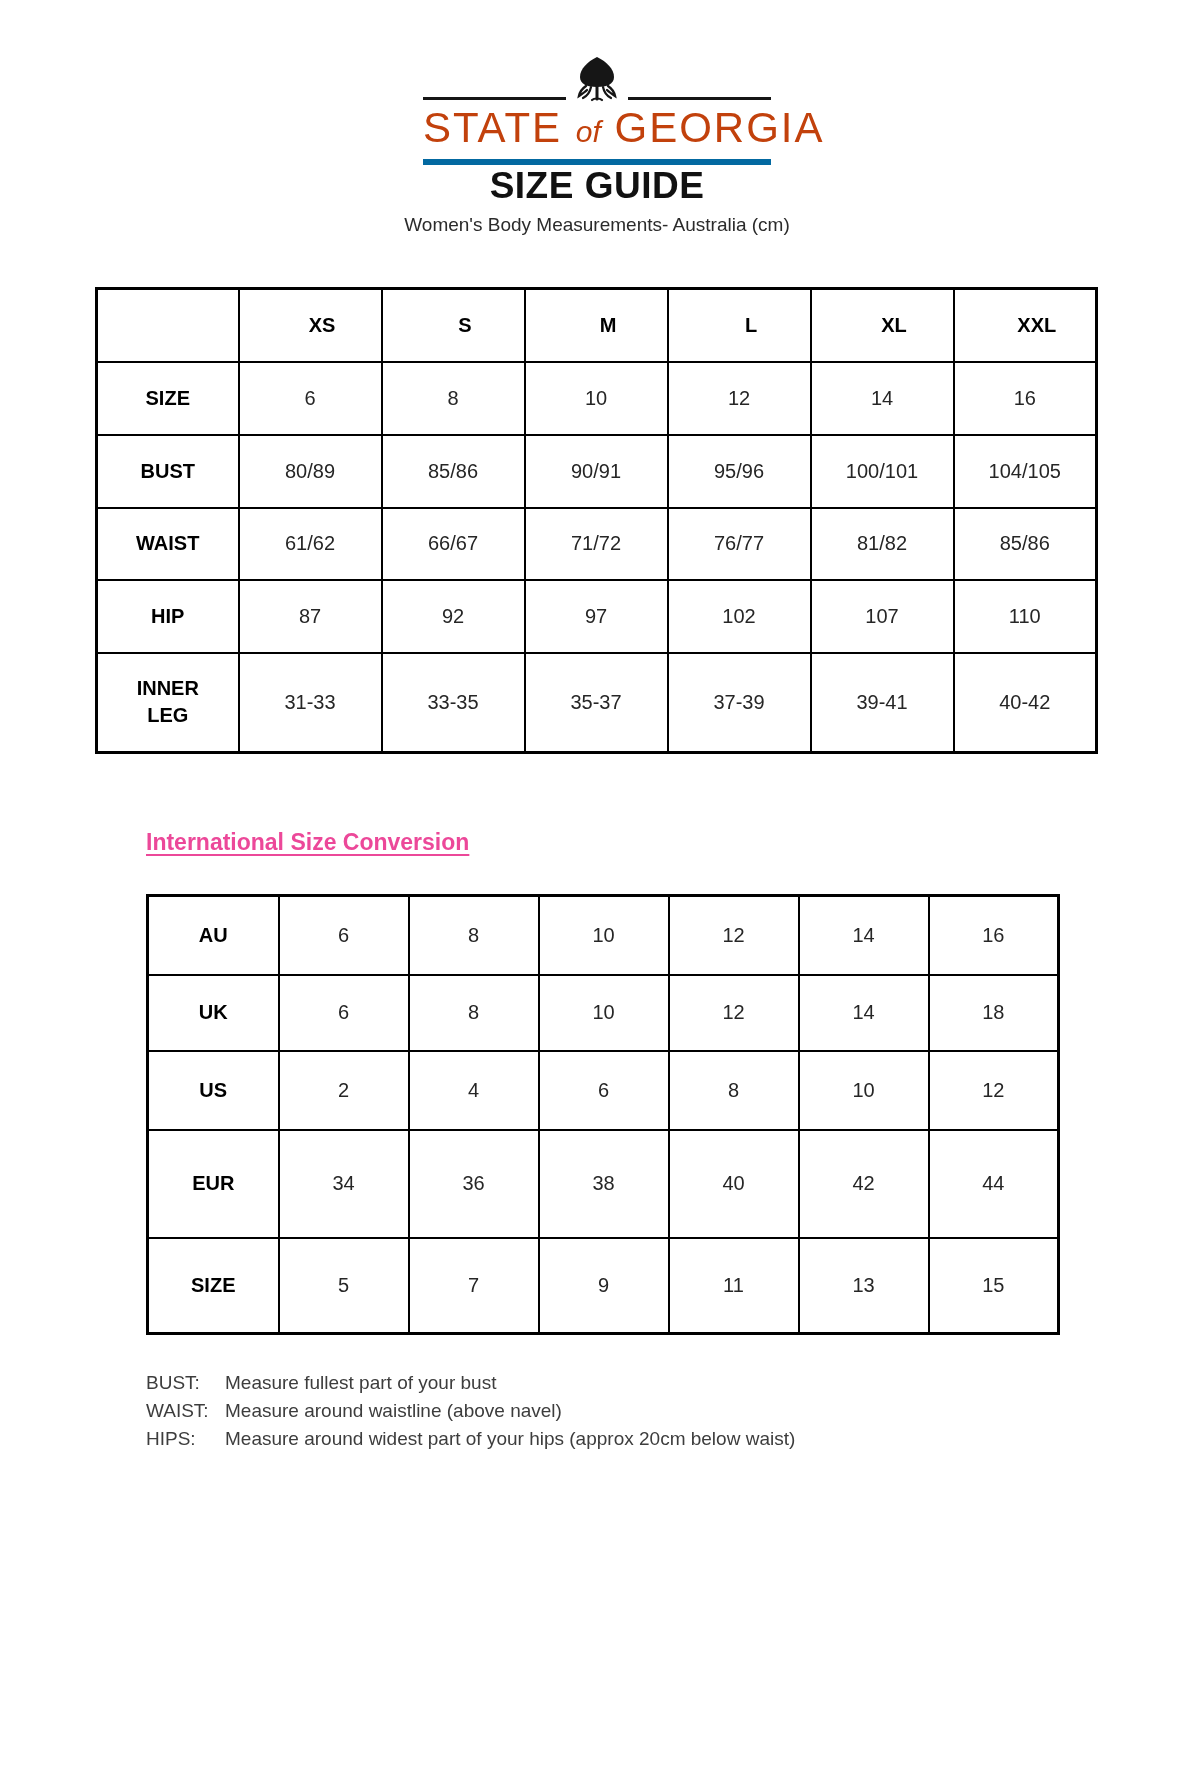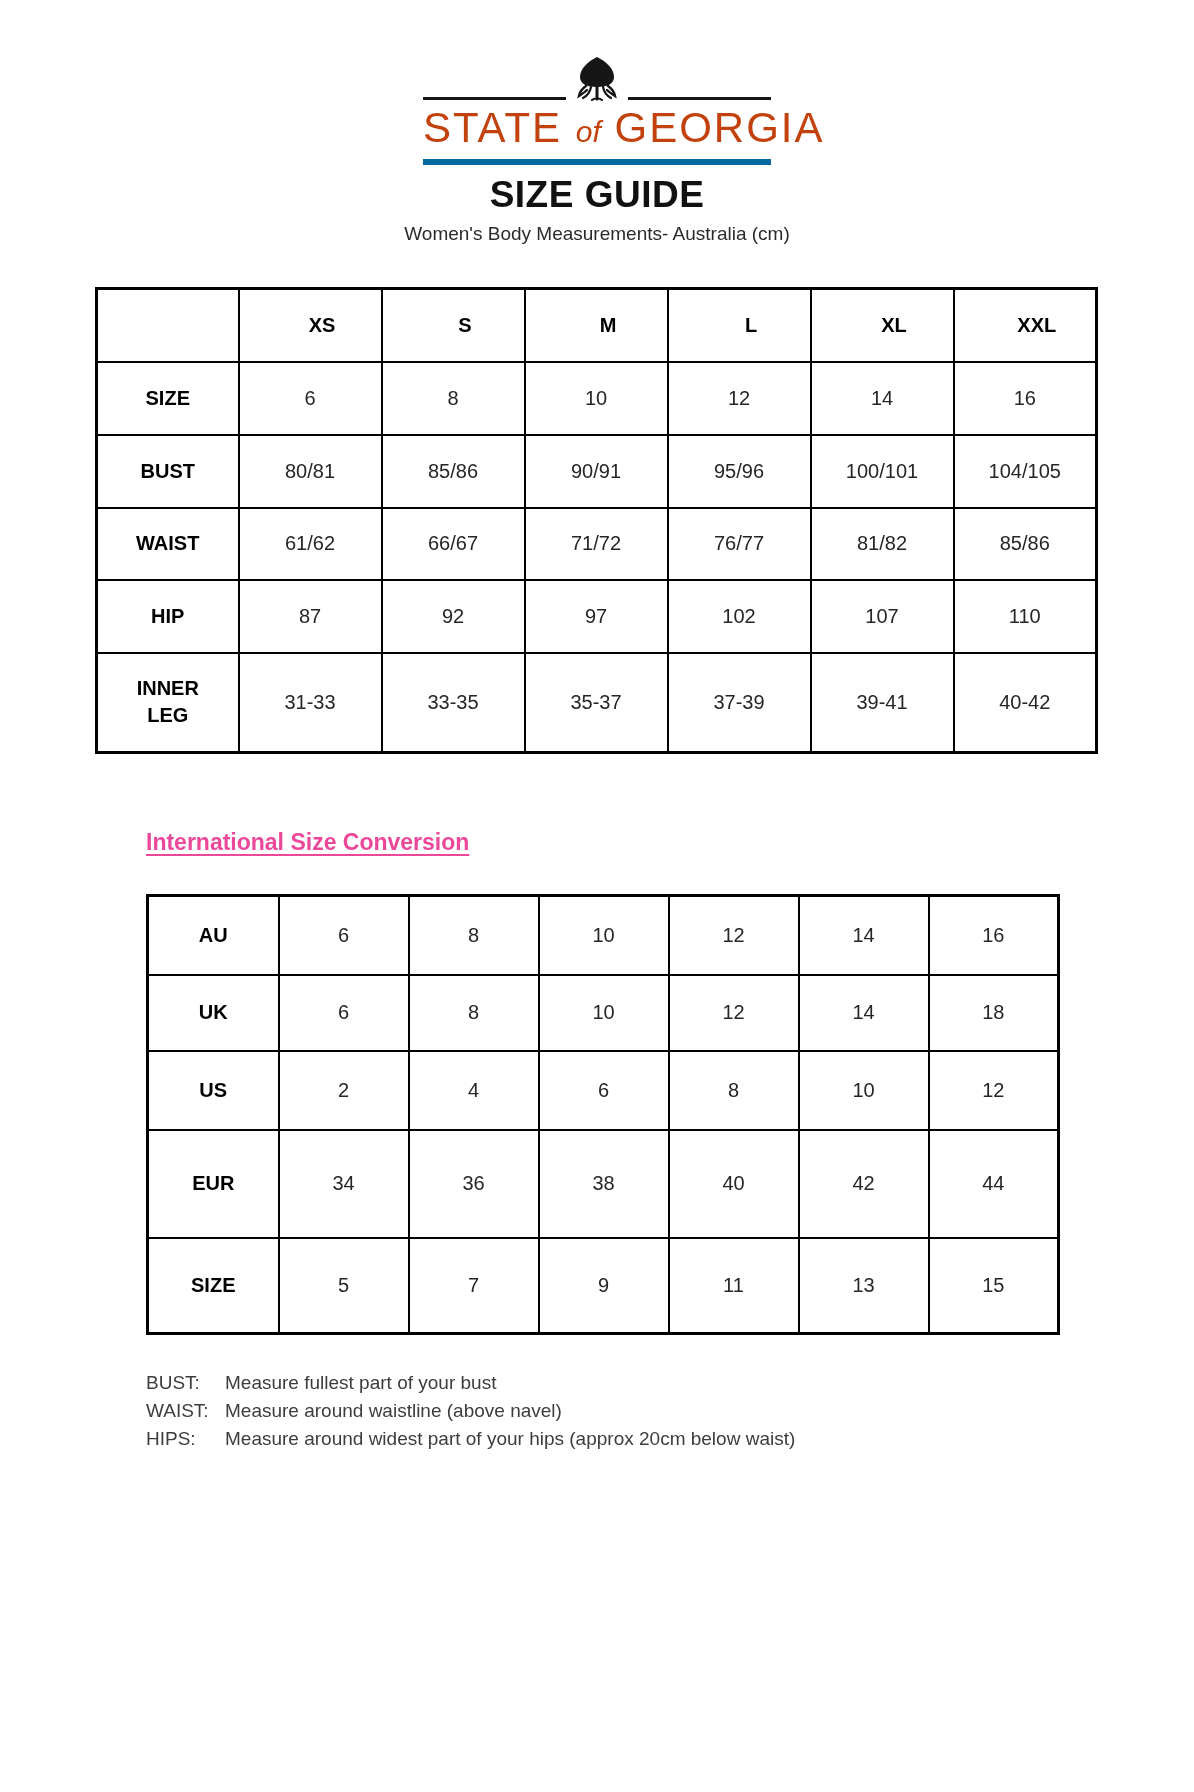--- a/index.html
+++ b/index.html
@@ -25,21 +25,20 @@
     font-family:Liberation Sans, sans-serif;
     font-size:42px;color:#c2410c;
     text-align:center;letter-spacing:2px;white-space:nowrap;
     padding:3px 0 7px 0;
     border-bottom:6px solid #0369a1;
   }
   .logo-name .of{
     font-style:italic;font-size:30px;letter-spacing:0;
   }
   .doc-title{
-    margin-top:9px;
     font-size:37px;font-weight:700;letter-spacing:0.5px;color:#111111;
   }
   .doc-subtitle{
     margin-top:7px;
     font-size:19px;color:#2b2b2b;
   }
 
   
   table{border-collapse:collapse;table-layout:fixed;}
   .sizes-table{
@@ -129,21 +128,21 @@
       <td class="lbl">SIZE</td>
       <td class="val">6</td>
       <td class="val">8</td>
       <td class="val">10</td>
       <td class="val">12</td>
       <td class="val">14</td>
       <td class="val">16</td>
     </tr>
     <tr style="height:73px">
       <td class="lbl">BUST</td>
-      <td class="val">80/81</td>
+      <td class="val">80/89</td>
       <td class="val">85/86</td>
       <td class="val">90/91</td>
       <td class="val">95/96</td>
       <td class="val">100/101</td>
       <td class="val">104/105</td>
     </tr>
     <tr style="height:72px">
       <td class="lbl">WAIST</td>
       <td class="val">61/62</td>
       <td class="val">66/67</td>

